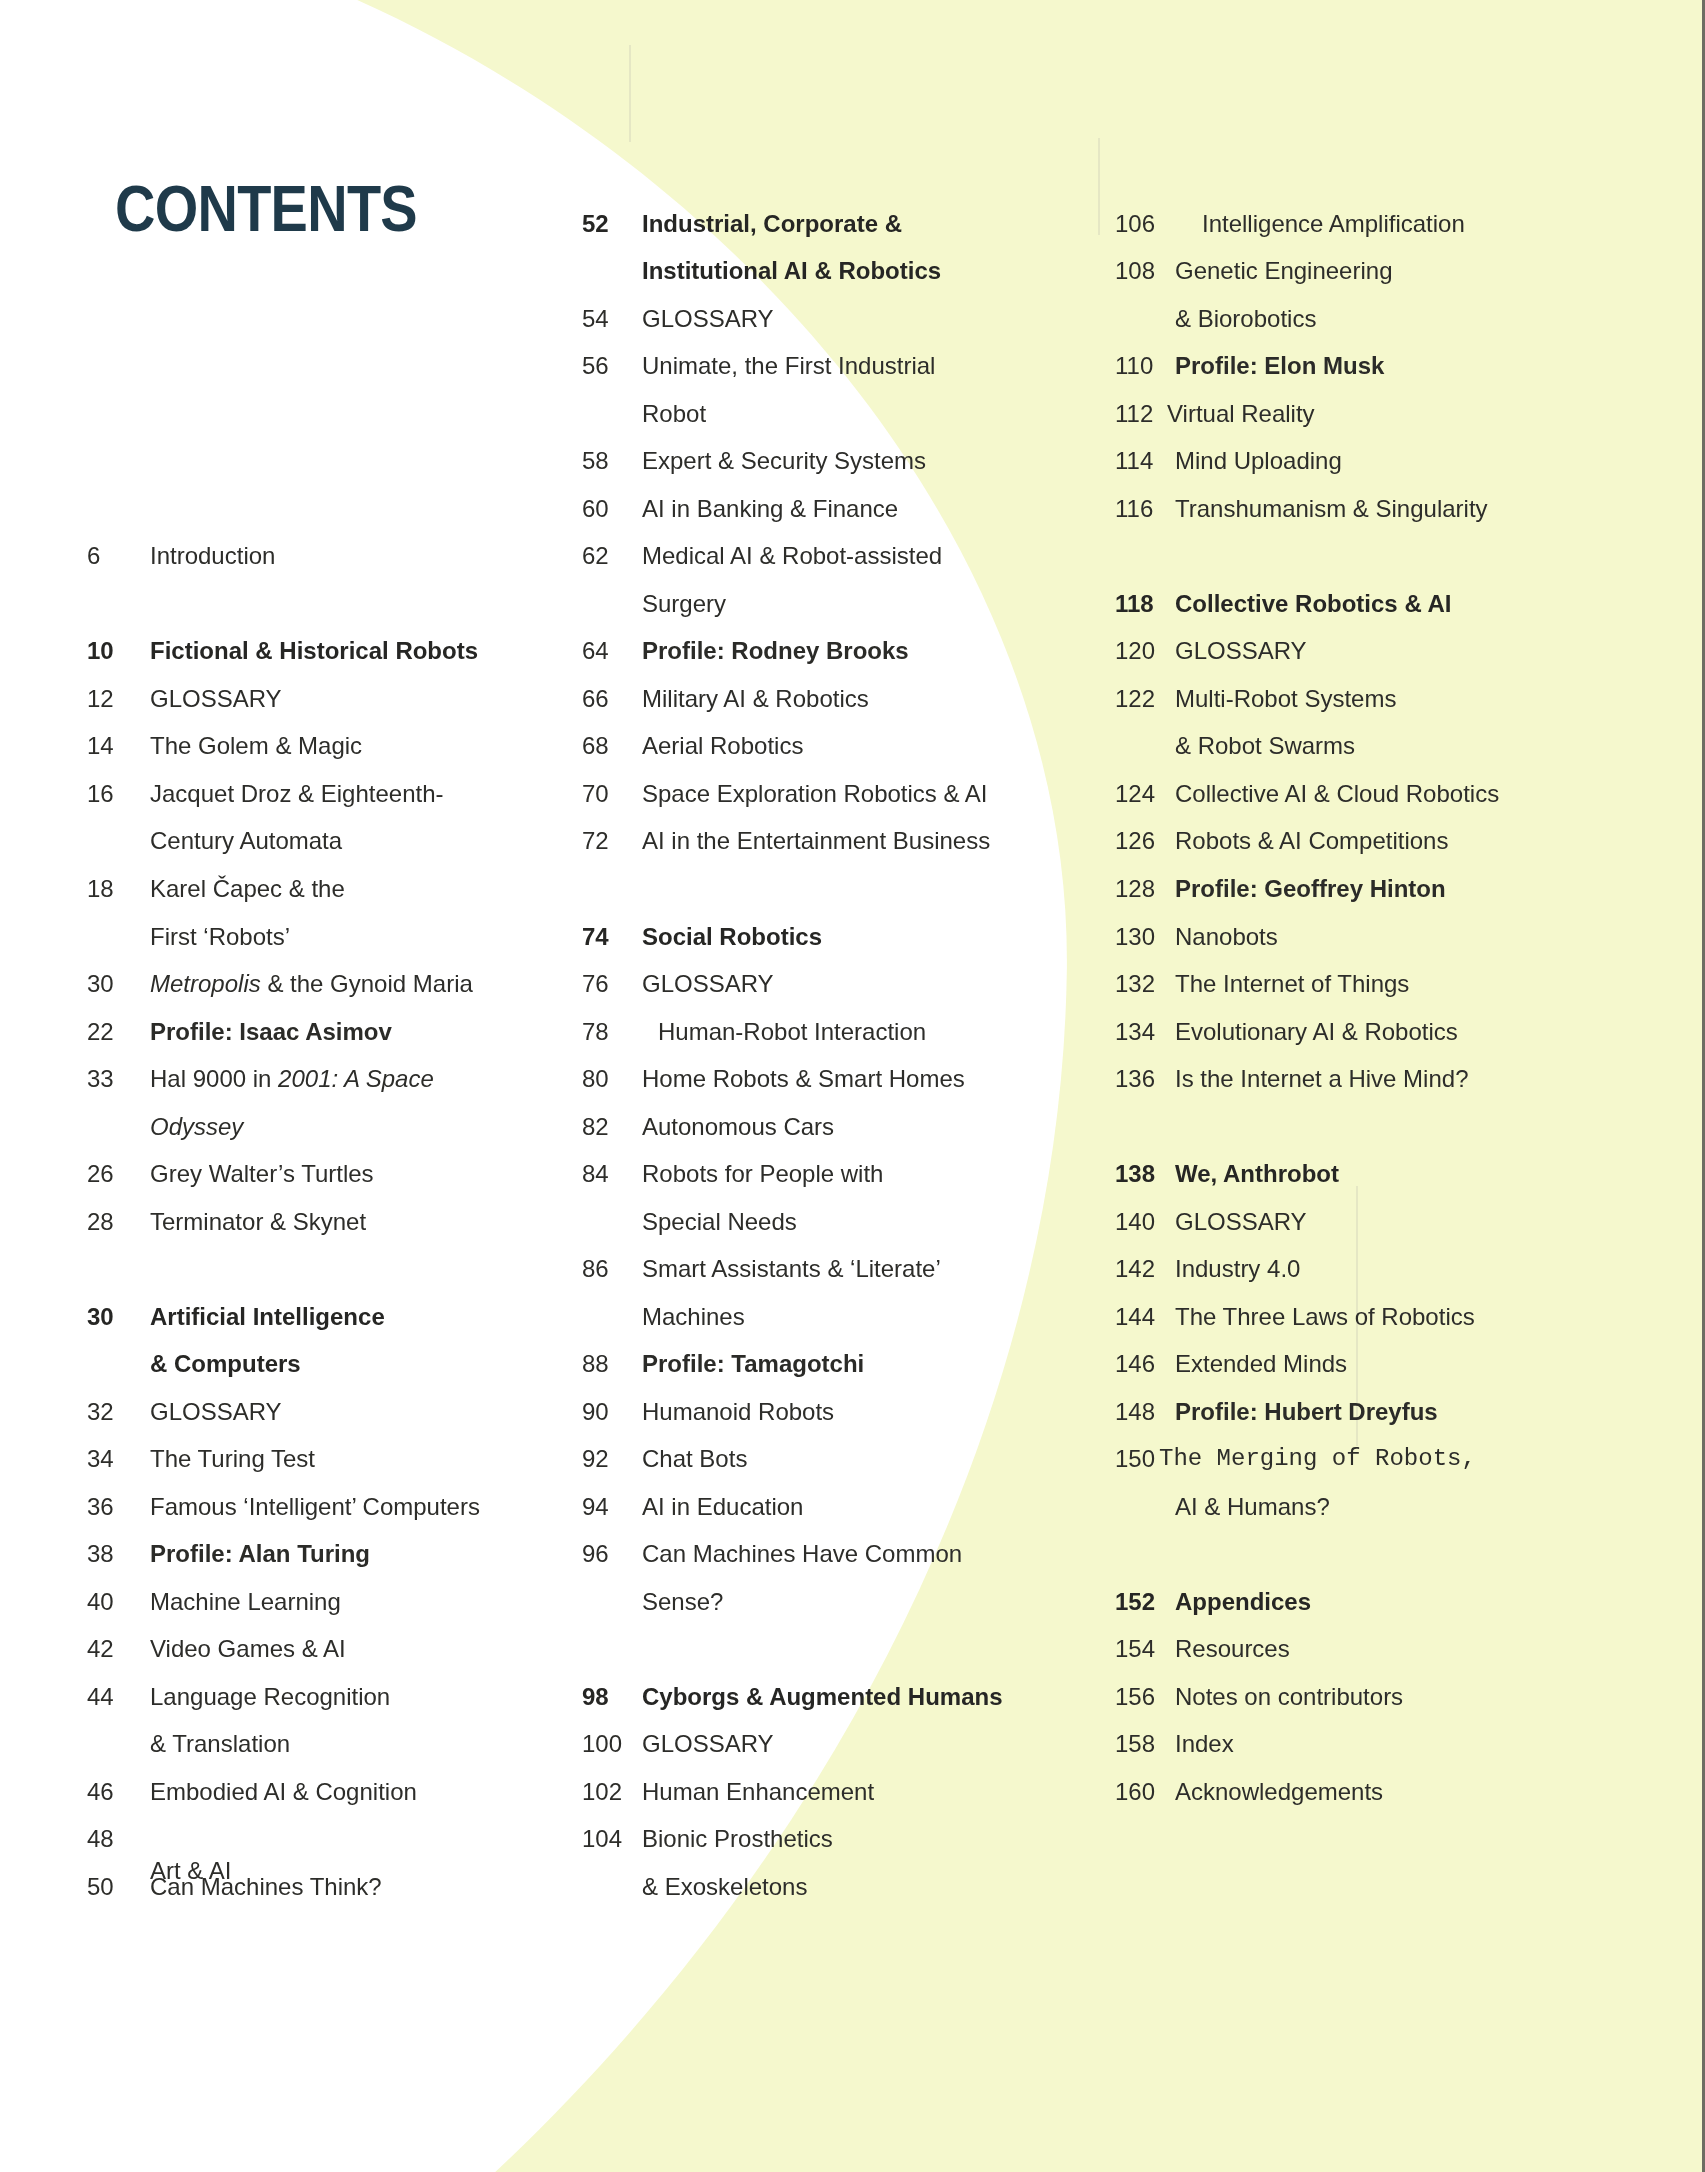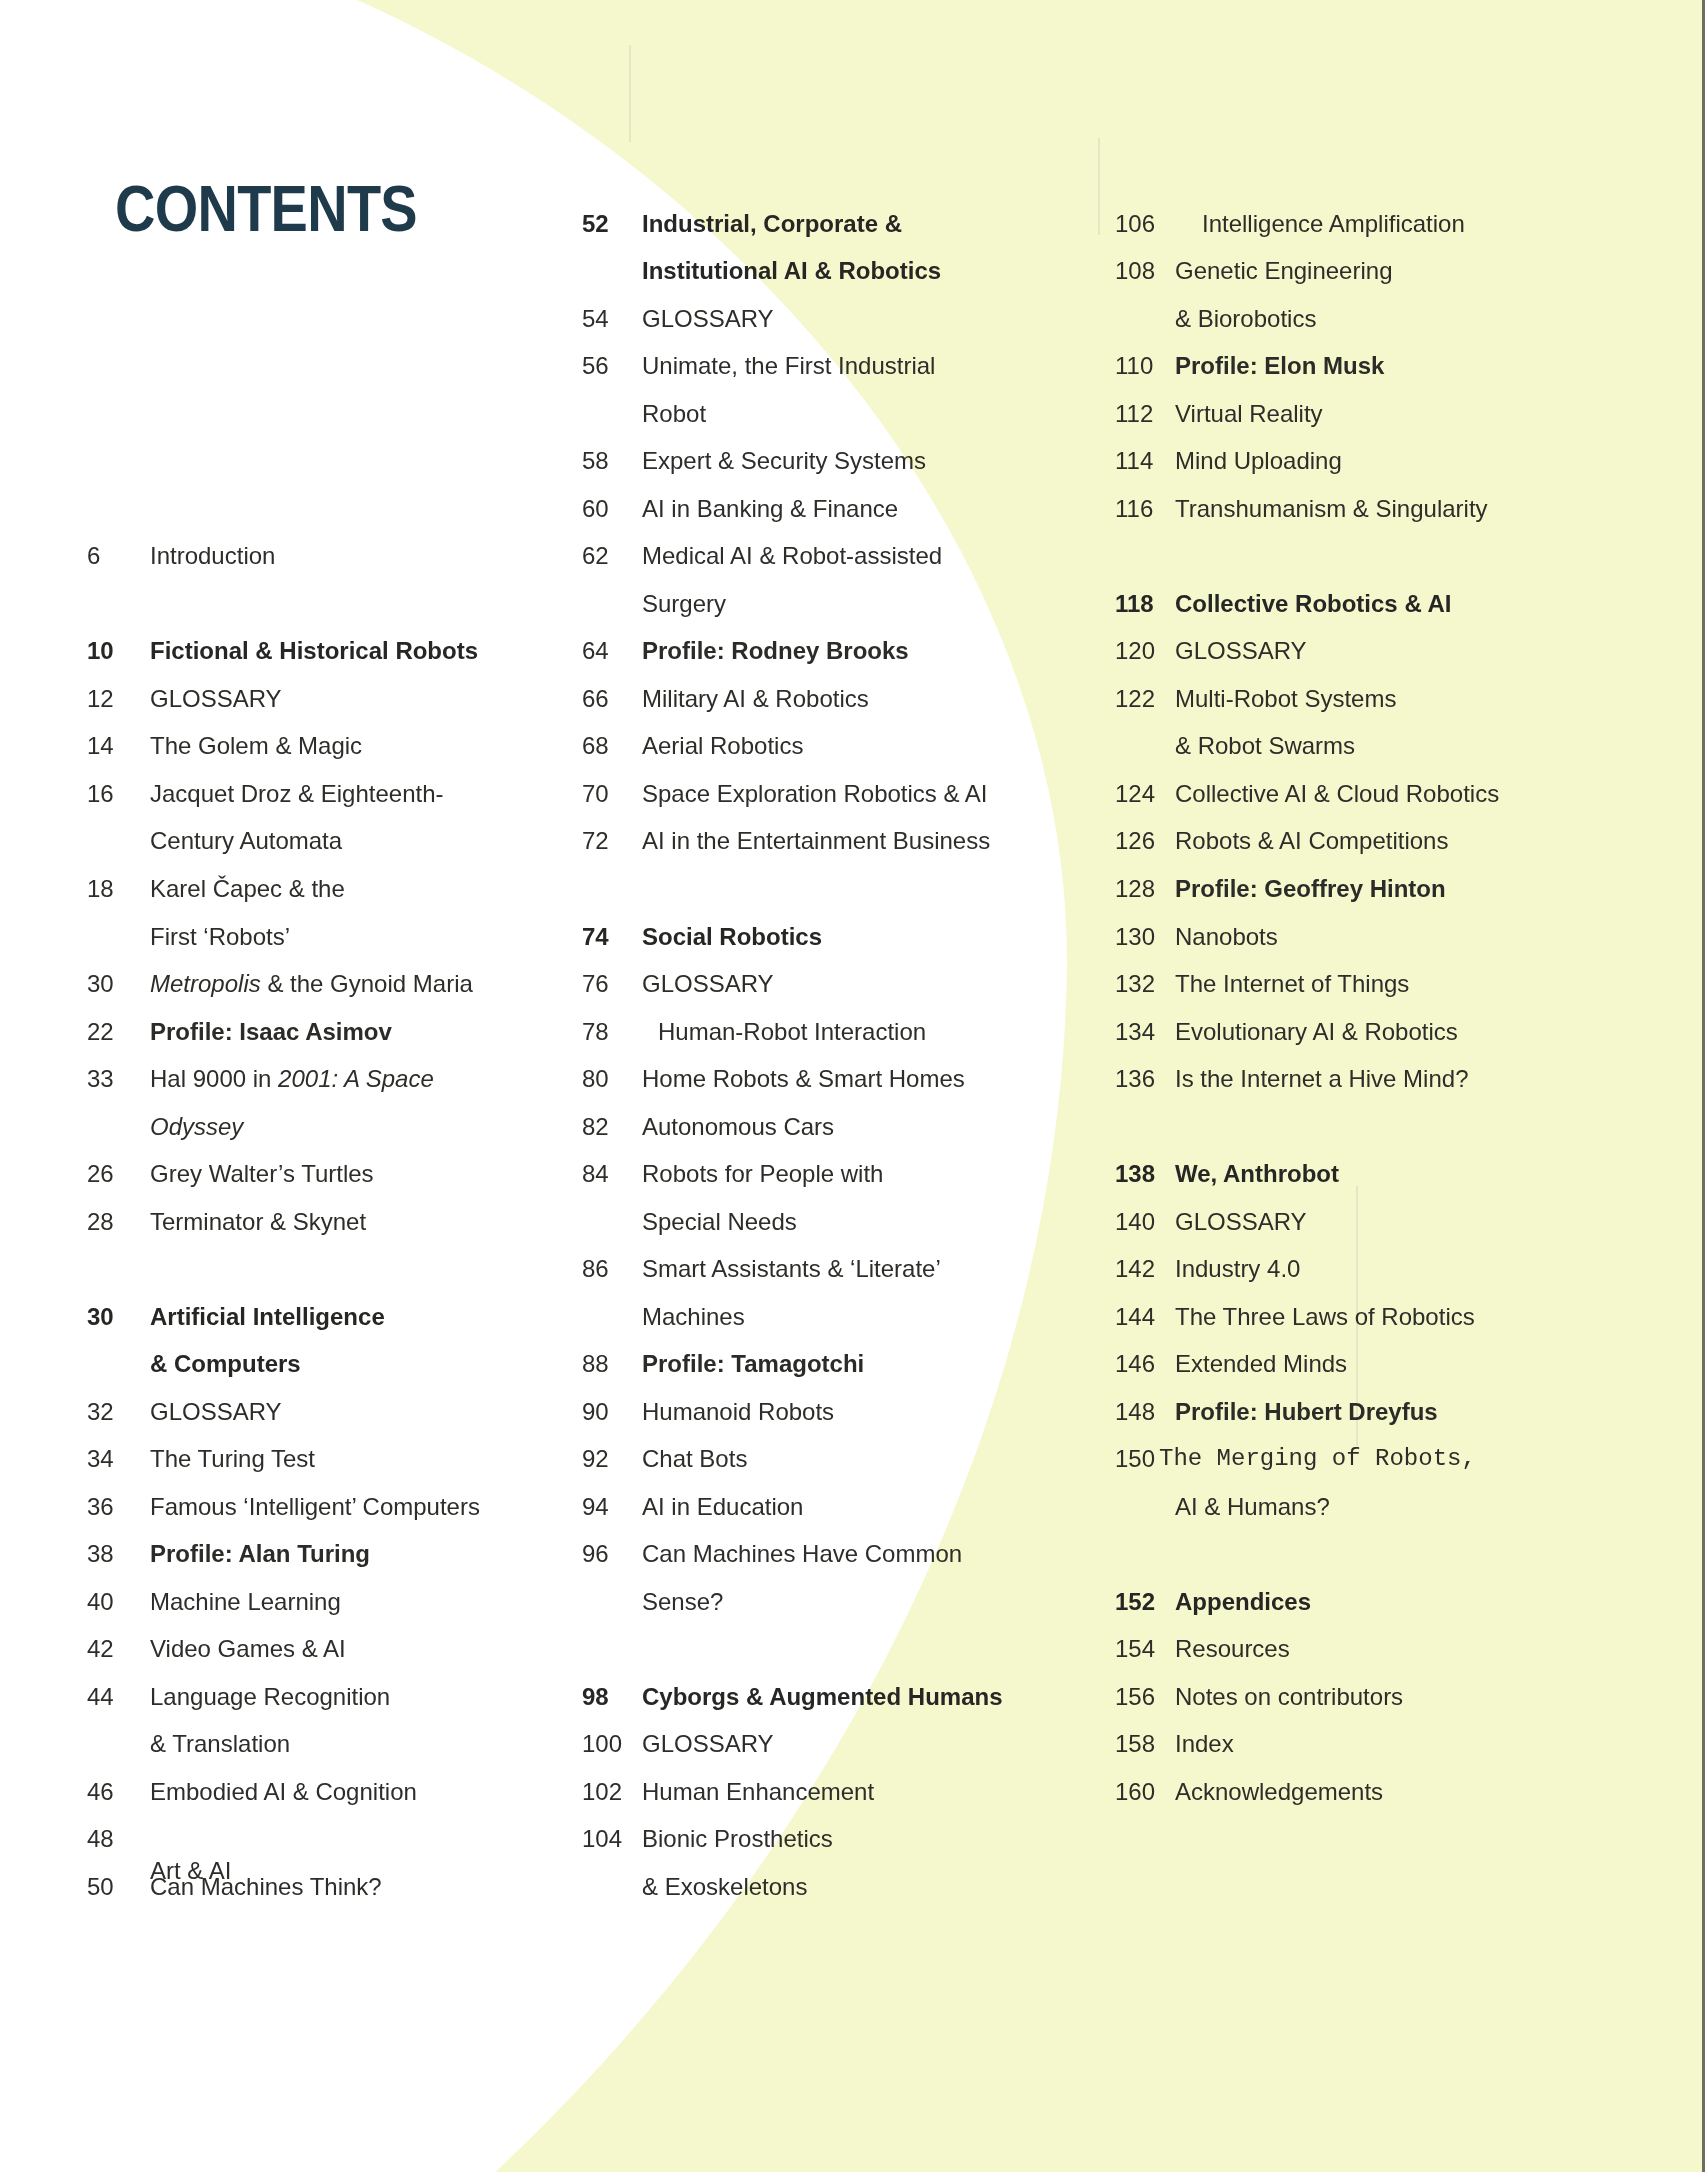--- a/index.html
+++ b/index.html
@@ -287,21 +287,21 @@
       </div>
       <div class="row" style="top: 303px;">
         <span class="txt" style="left: 60px;"><span>&amp; Biorobotics</span></span>
       </div>
       <div class="row profile" style="top: 350px;">
         <span class="num">110</span>
         <span class="txt" style="left: 60px;"><span>Profile: Elon Musk</span></span>
       </div>
       <div class="row" style="top: 398px;">
         <span class="num">112</span>
-        <span class="txt" style="left: 60px;"><span>Virtual Reality</span></span>
+        <span class="txt" style="left: 52px;"><span>Virtual Reality</span></span>
       </div>
       <div class="row" style="top: 445px;">
         <span class="num">114</span>
         <span class="txt" style="left: 60px;"><span>Mind Uploading</span></span>
       </div>
       <div class="row" style="top: 493px;">
         <span class="num">116</span>
         <span class="txt" style="left: 60px;"><span>Transhumanism &amp; Singularity</span></span>
       </div>
       <div class="row bold" style="top: 588px;">

